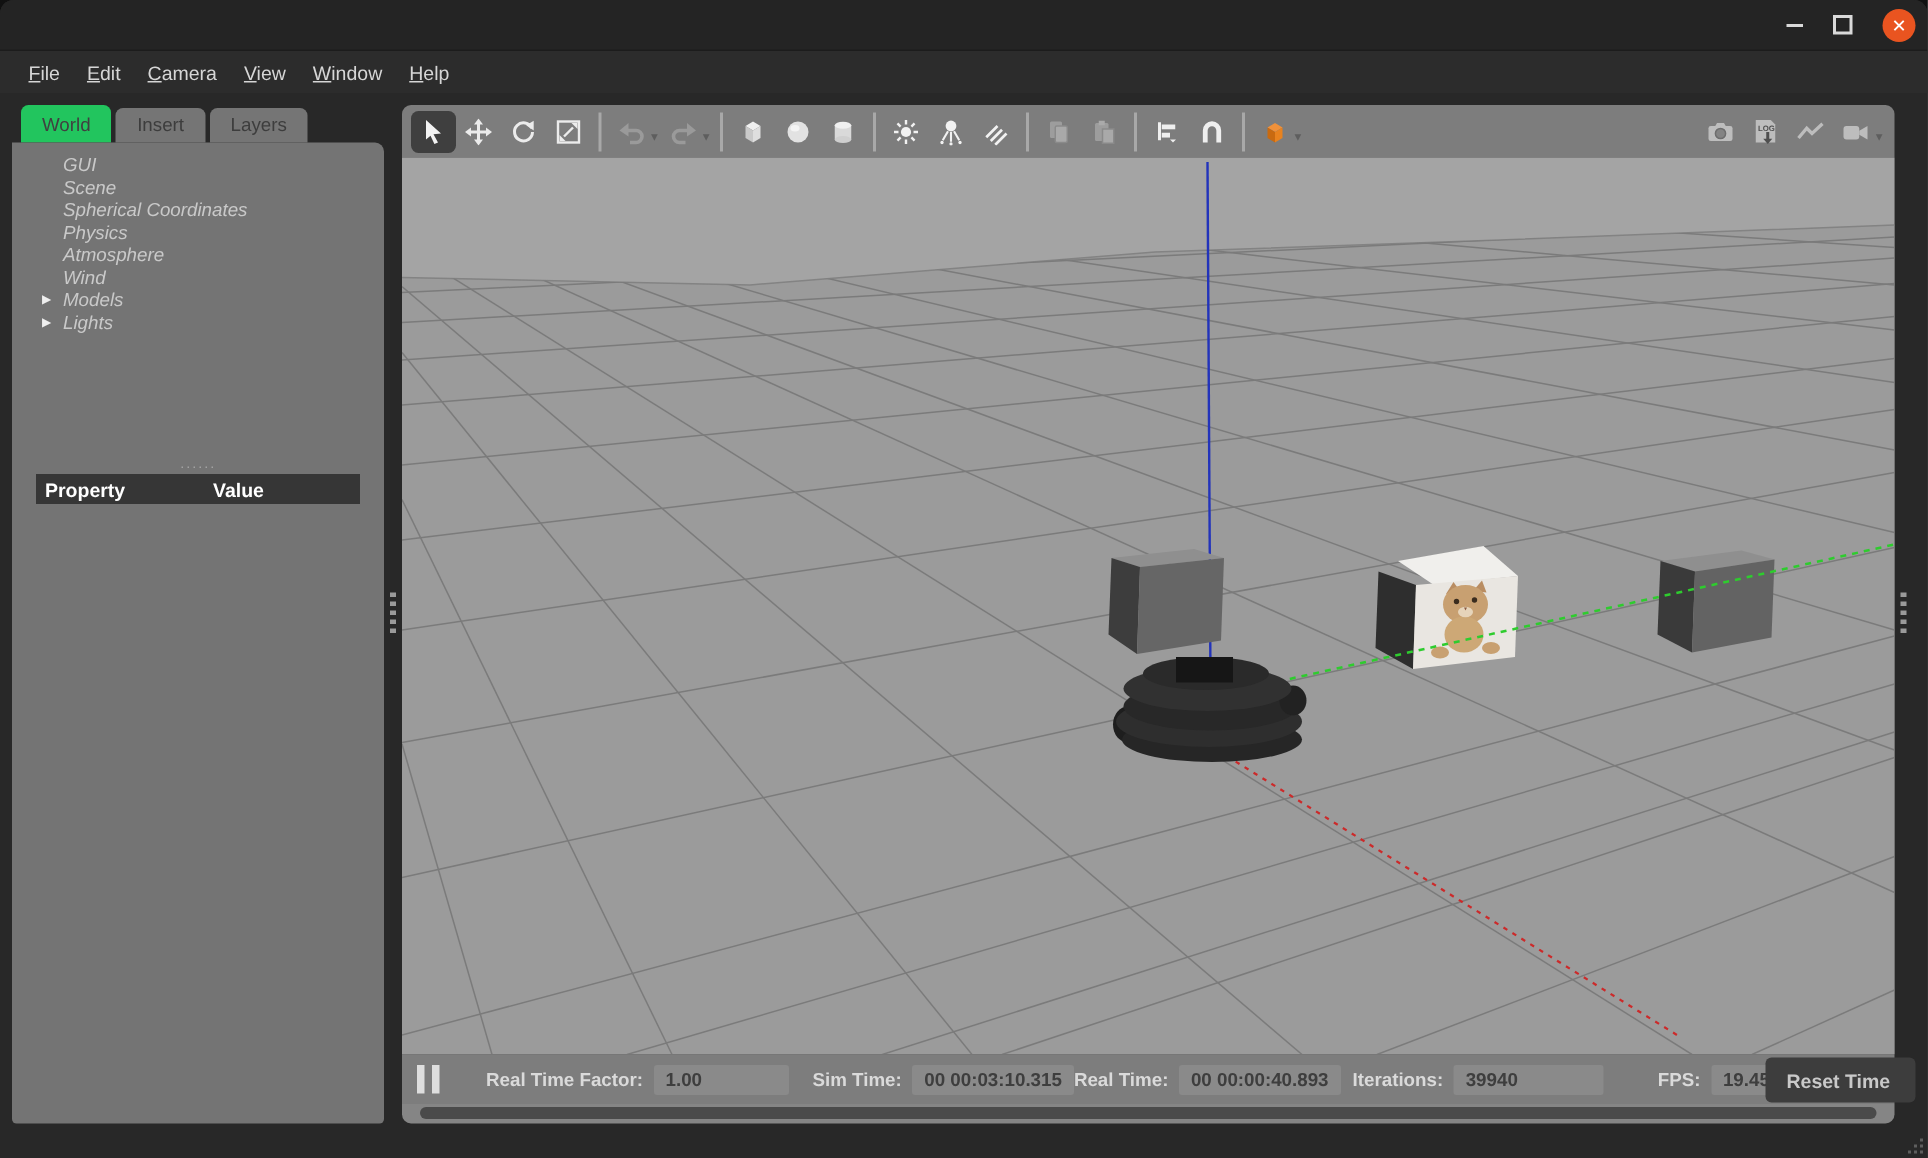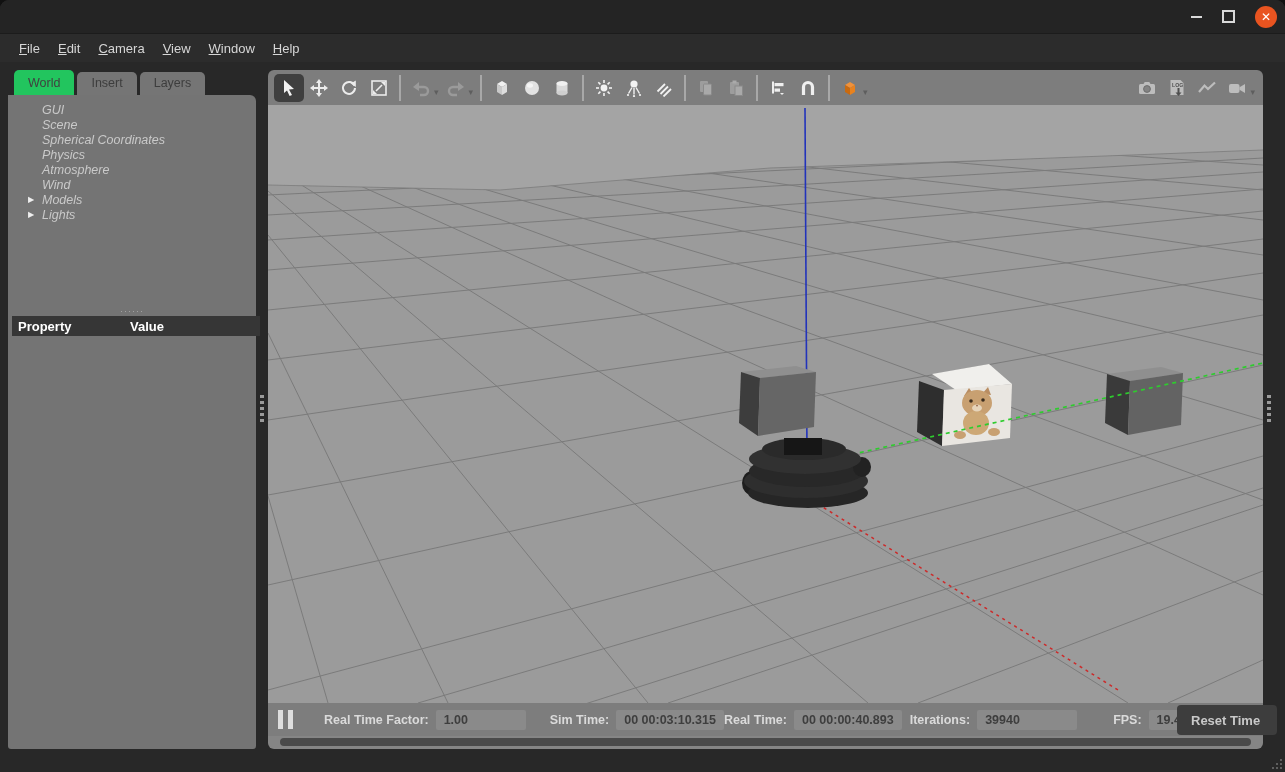--- a/index.html
+++ b/index.html
@@ -22,21 +22,21 @@
   .left-panel{position:absolute;left:8px;top:70px;width:248px;height:679px;}
   .tabs{position:absolute;left:6px;top:0;height:25px;display:flex;gap:3px;align-items:flex-end;}
   .tab{background:#757575;color:#3d3d3d;font-size:12.5px;padding:4px 14px 4px 14px;border-radius:5px 5px 0 0;height:15px;}
   .tab.active{background:#22c55e;color:#404040;padding-top:6px;}
   .panel-body{position:absolute;left:0;top:25px;width:248px;height:654px;background:#747474;border-radius:0 6px 3px 3px;}
   .tree{padding:7px 0 0 0;font-style:italic;}
   .tree-item{display:flex;align-items:center;height:15px;color:#c9c9c9;font-size:12.5px;}
   .tree-item .expander{width:14px;margin-left:20px;font-size:8px;color:#efefef;text-align:left;}
   .tree-item .spacer{width:14px;margin-left:20px;}
   .splitter-dots-h{position:absolute;left:0;right:0;top:213px;text-align:center;color:#a8a8a8;font-size:9px;letter-spacing:1px;line-height:6px;}
-  .prop-header{position:absolute;left:4px;top:221px;width:248px;height:20px;background:#363636;display:flex;align-items:center;}
+  .prop-header{position:absolute;left:16px;top:221px;width:216px;height:20px;background:#363636;display:flex;align-items:center;}
   .prop-header .col1{color:#fff;font-weight:bold;font-size:13px;margin-left:6px;width:112px;}
   .prop-header .col2{color:#fff;font-weight:bold;font-size:13px;}
 
   
   .vsplit-left{position:absolute;left:256px;top:70px;width:12px;height:679px;}
   .vsplit-right{position:absolute;left:1263px;top:70px;width:22px;height:679px;}
   .dots-v{position:absolute;top:325px;left:4px;display:flex;flex-direction:column;gap:3px;}
   .dots-v i{display:block;width:4px;height:3px;background:#9a9a9a;}
 
   
@@ -418,21 +418,21 @@
       </svg>
     </div>
 
     <div class="statusbar">
       <div class="pause-btn">
           <i></i>
           <i></i>
         </div>
       <span class="sb-label" style="margin-left:20px">Real Time Factor:</span>
       <span class="field" style="width:74px">1.00</span>
-      <span class="sb-label" style="margin-left:24px">Sim Time:</span>
+      <span class="sb-label" style="margin-left:16px">Sim Time:</span>
       <span class="field">00 00:03:10.315</span>
       <span class="sb-label" style="margin-left:0">Real Time:</span>
       <span class="field">00 00:00:40.893</span>
       <span class="sb-label" style="margin-left:8px">Iterations:</span>
       <span class="field" style="width:84px">39940</span>
       <span class="sb-label" style="margin-left:36px">FPS:</span>
       <span class="field" style="width:46px">19.45</span>
       <div class="reset-btn">Reset Time</div>
     </div>
 

